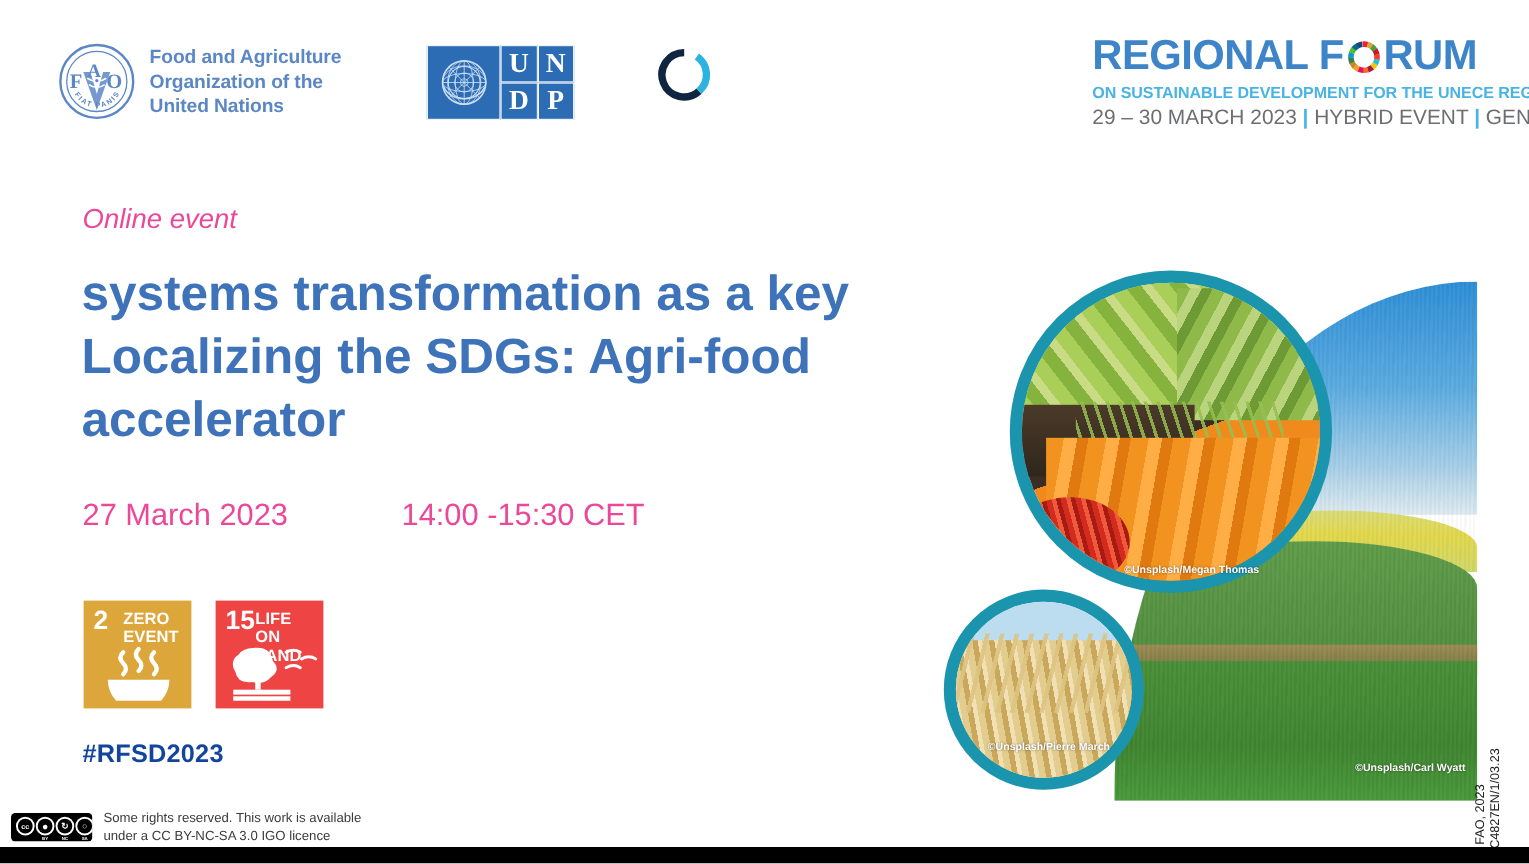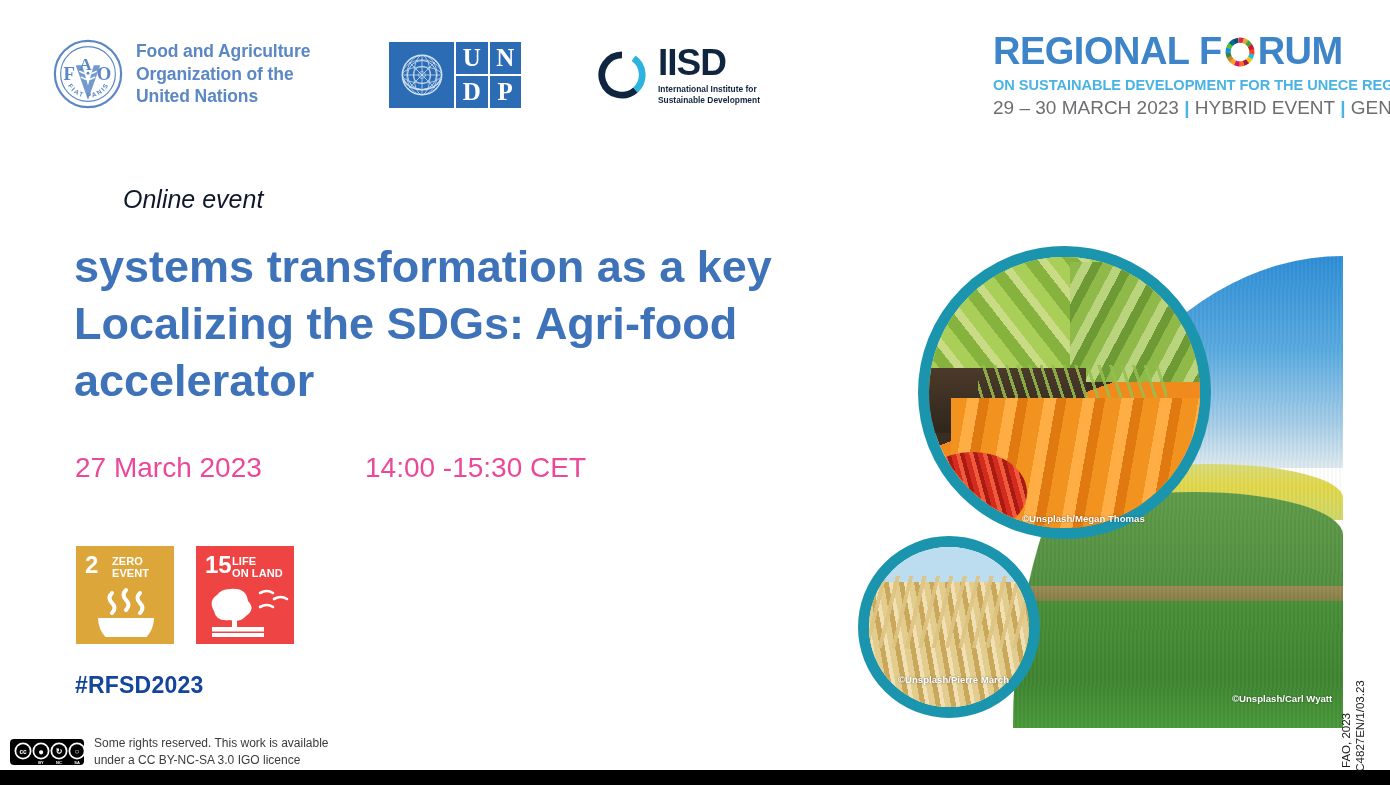--- a/index.html
+++ b/index.html
@@ -45,36 +45,36 @@
   .rf-title { display: flex; align-items: center; font-weight: bold; font-size: 38px;
               color: #3d85c8; letter-spacing: -0.5px; line-height: 1; white-space: nowrap; }
   .rf-wheel { width: 34px; height: 34px; margin: 0 1px; position: relative; top: 1px; }
   .rf-sub1 { color: #49b4e4; font-weight: bold; font-size: 14.6px; letter-spacing: -0.05px;
              margin-top: 7px; white-space: nowrap; }
   .rf-sub2 { color: #6d6e71; font-size: 19px; margin-top: 4px; white-space: nowrap; }
   .rf-sub2 .bar { color: #49b4e4; font-weight: bold; }
 
   
   #kicker { position: absolute; left: 75px; top: 185px; font-style: italic;
-            font-size: 25px; color: #0f172a; margin-left: 48px; }
+            font-size: 25px; color: #ec4899; }
 
   #event-title { position: absolute; left: 74px; top: 238px; width: 748px;
                  font-size: 45px; font-weight: bold; color: #3e72b9;
                  line-height: 1.27; text-align: justify; }
   #event-title .lastline { text-align: left; }
 
   #datetime-row { position: absolute; left: 75px; top: 452px; width: 600px;
                   font-size: 28px; color: #ec4899; display: flex; }
   #event-date { width: 290px; }
 
   
   #sdg-row { position: absolute; left: 76px; top: 546px; display: flex; gap: 22px; }
   .sdg-tile { width: 98px; height: 98px; position: relative; color: #fff; }
   .sdg-num { position: absolute; left: 9px; top: 7px; font-size: 24px; font-weight: bold; line-height: 1; }
-  .sdg-label { position: absolute; left: 36px; top: 9px; font-size: 11px; font-weight: bold;
+  .sdg-label { position: absolute; left: 36px; top: 9px; font-size: 15px; font-weight: bold;
                line-height: 1.12; letter-spacing: 0.1px; }
   .sdg-art { position: absolute; left: 0; right: 0; bottom: 7px; height: 52px; }
 
   #hashtag { position: absolute; left: 75px; top: 672px; font-size: 23px;
              font-weight: bold; color: #14459c; letter-spacing: 0.2px; }
 
   
   #cc-footer { position: absolute; left: 10px; top: 735px; display: flex; align-items: center; gap: 10px; }
   .cc-badge { width: 74px; height: 26px; }
   .cc-text { font-size: 12px; color: #3b3b3b; line-height: 1.45; }
@@ -213,27 +213,20 @@
     </div>
   </div>
 
   <div id="iisd-logo">
     <div class="iisd-mark">
       <svg viewBox="0 0 50 50" width="48" height="48">
         <path d="M25 4 a21 21 0 1 0 14 36.6" fill="none" stroke="#10253f" stroke-width="7" stroke-linecap="butt"></path>
         <path d="M39 40.6 a21 21 0 0 0 -2 -33" fill="none" stroke="#2cb3e0" stroke-width="7" stroke-linecap="butt"></path>
       </svg>
     </div>
-    <div>
-      <div class="iisd-word">IISD</div>
-      <div class="iisd-sub">
-        <div>International Institute for</div>
-        <div>Sustainable Development</div>
-      </div>
-    </div>
   </div>
 
   <div id="rf-logo">
     <div class="rf-title">
       <span>REGIONAL F</span>
       <span class="rf-wheel">
         <svg viewBox="0 0 100 100" width="34" height="34">
           <g fill="none" stroke-width="15">
             <circle cx="50" cy="50" r="35" stroke="#e5243b" stroke-dasharray="13.7 206" transform="rotate(-96 50 50)"></circle>
             <circle cx="50" cy="50" r="35" stroke="#dda63a" stroke-dasharray="13.7 206" transform="rotate(-75 50 50)"></circle>

